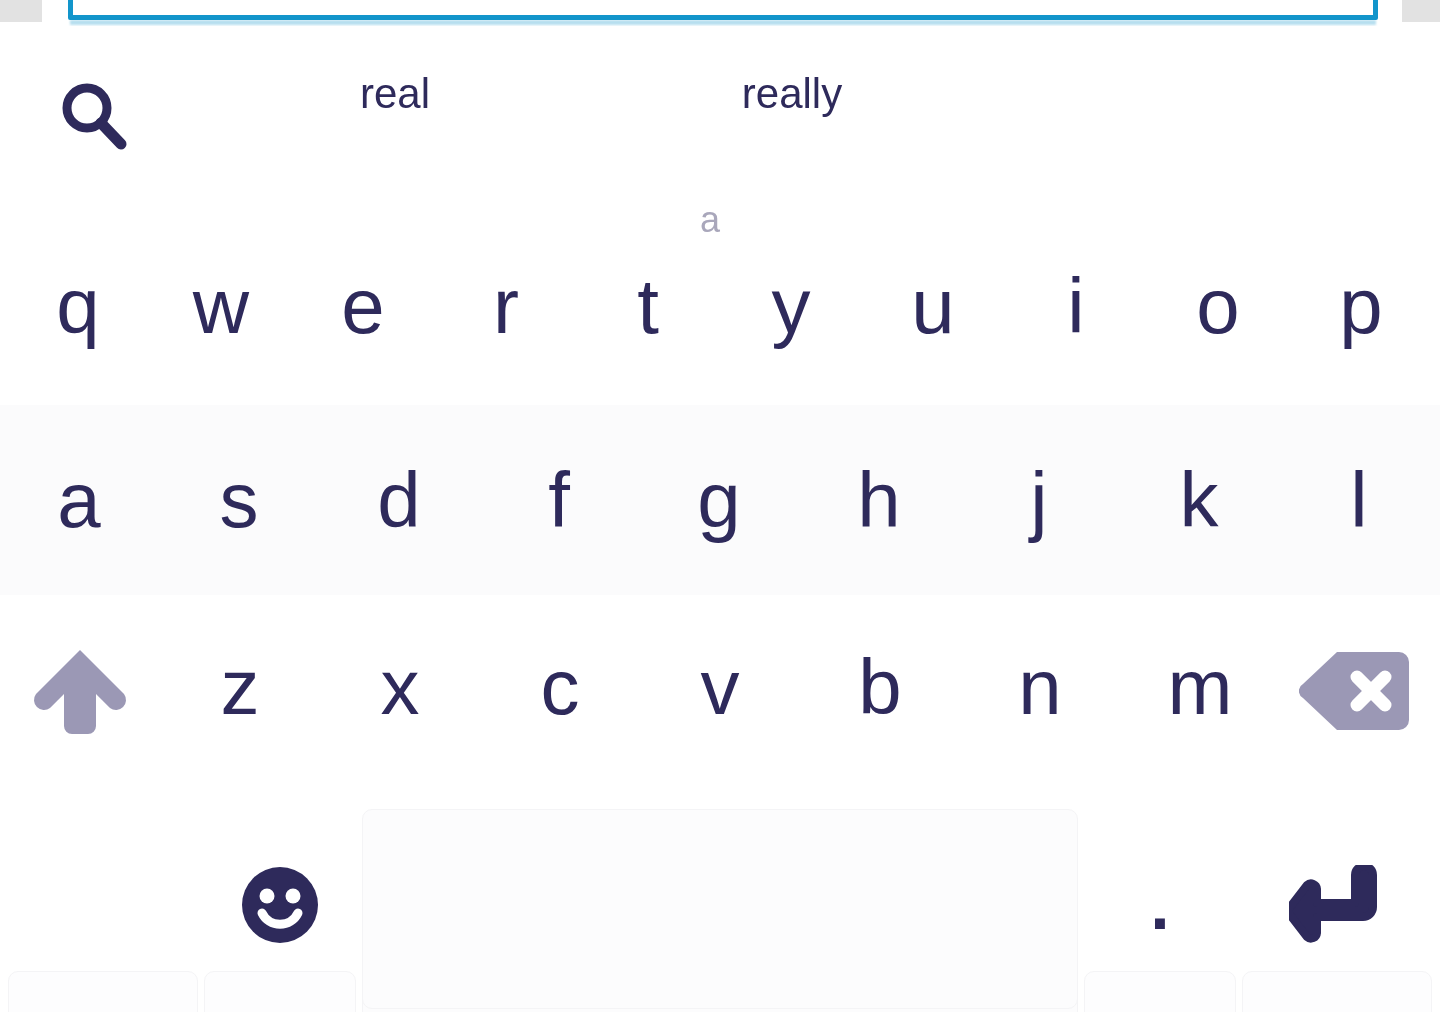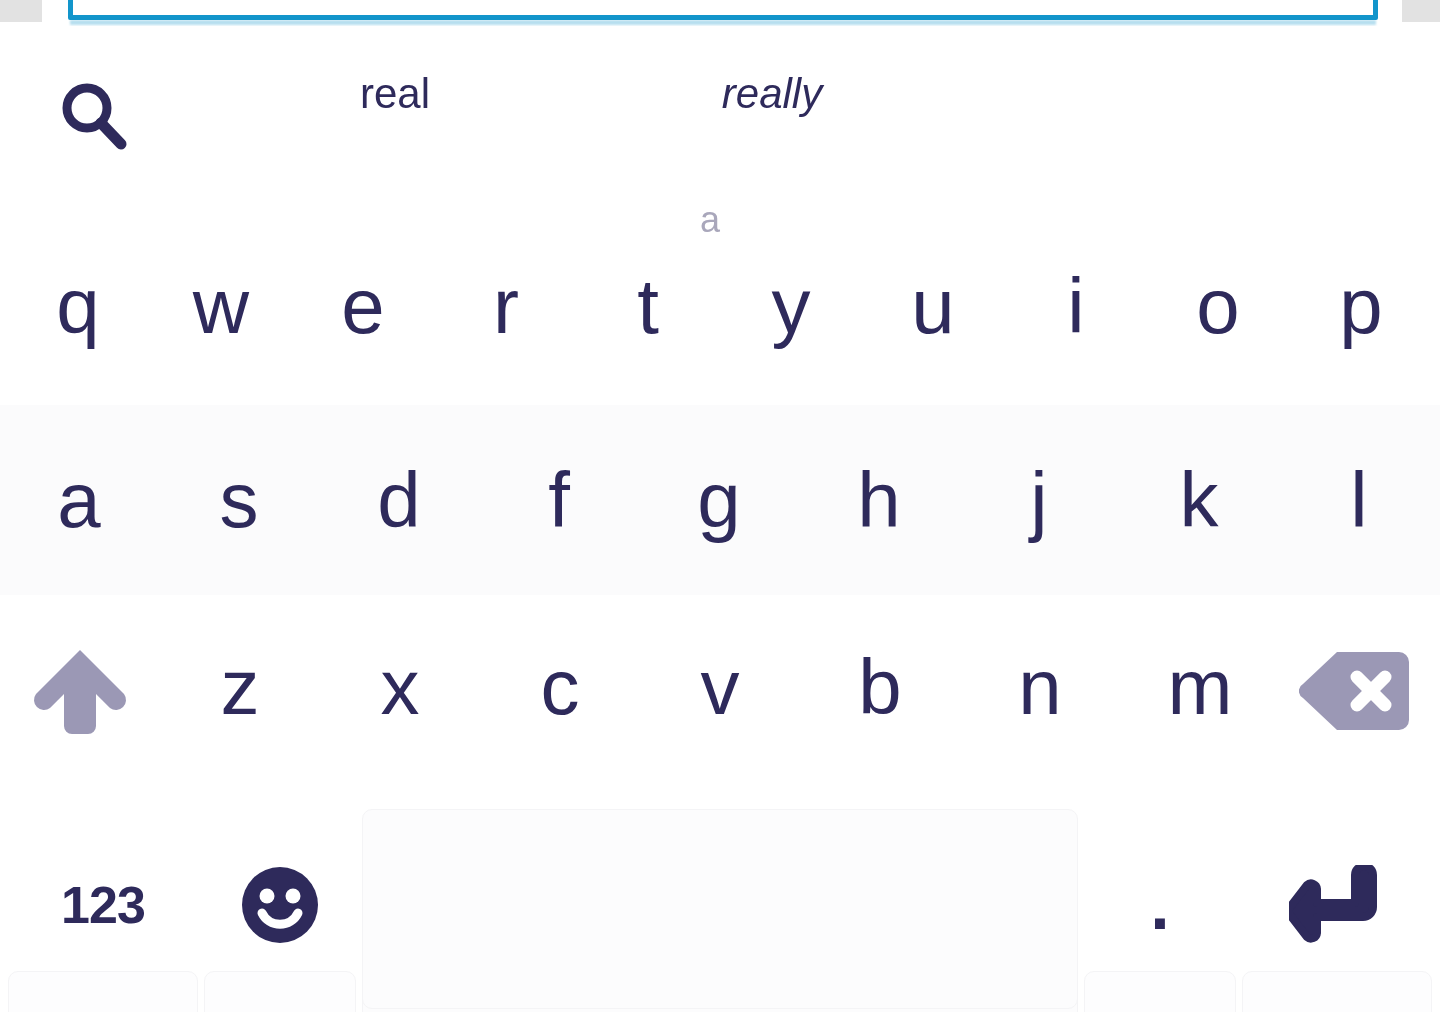--- a/index.html
+++ b/index.html
@@ -86,21 +86,21 @@
     top: 38px;
     height: 60px;
     line-height: 60px;
     font-size: 42px;
     color: #2e2a5b;
     text-align: center;
     white-space: nowrap;
     cursor: pointer;
   }
   .sugg-0 { left: 250px; width: 290px; }
-  .sugg-1 { left: 627px; width: 290px; font-style: italic; }
+  .sugg-1 { left: 647px; width: 290px; }
   .sugg-2 { left: 1085px; width: 290px; }
 
   
   .keyboard {
     position: absolute;
     left: 0; top: 156px;
     width: 1440px;
     height: 856px;
     background: #ffffff;
   }
@@ -249,21 +249,20 @@
     <div class="krow krow-4">
 
       <div class="kplate" style="left:8px;    top:176px; width:190px; height:60px;"></div>
       <div class="kplate" style="left:204px;  top:176px; width:152px; height:60px;"></div>
       <div class="kplate kplate-space" style="left:362px; top:176px; width:716px; height:60px;"></div>
       <div class="kplate" style="left:1084px; top:176px; width:152px; height:60px;"></div>
       <div class="kplate" style="left:1242px; top:176px; width:190px; height:60px;"></div>
 
       <div class="kplate kplate-space" style="left:362px; top:14px; width:716px; height:200px;"></div>
 
-      <div class="key label-123" style="left:8px; top:50px; width:190px; height:120px;">123</div>
 
       <div class="key" style="left:204px; top:50px; width:152px; height:120px;">
         <svg width="84" height="84" viewBox="0 0 84 84" aria-hidden="true">
           <circle cx="42" cy="42" r="38" fill="#2e2a5b"></circle>
           <circle cx="29" cy="33" r="7.5" fill="#ffffff"></circle>
           <circle cx="55" cy="33" r="7.5" fill="#ffffff"></circle>
           <path d="M24 50 A20 20 0 0 0 60 50" fill="none" stroke="#ffffff" stroke-width="9" stroke-linecap="round"></path>
         </svg>
       </div>
 

